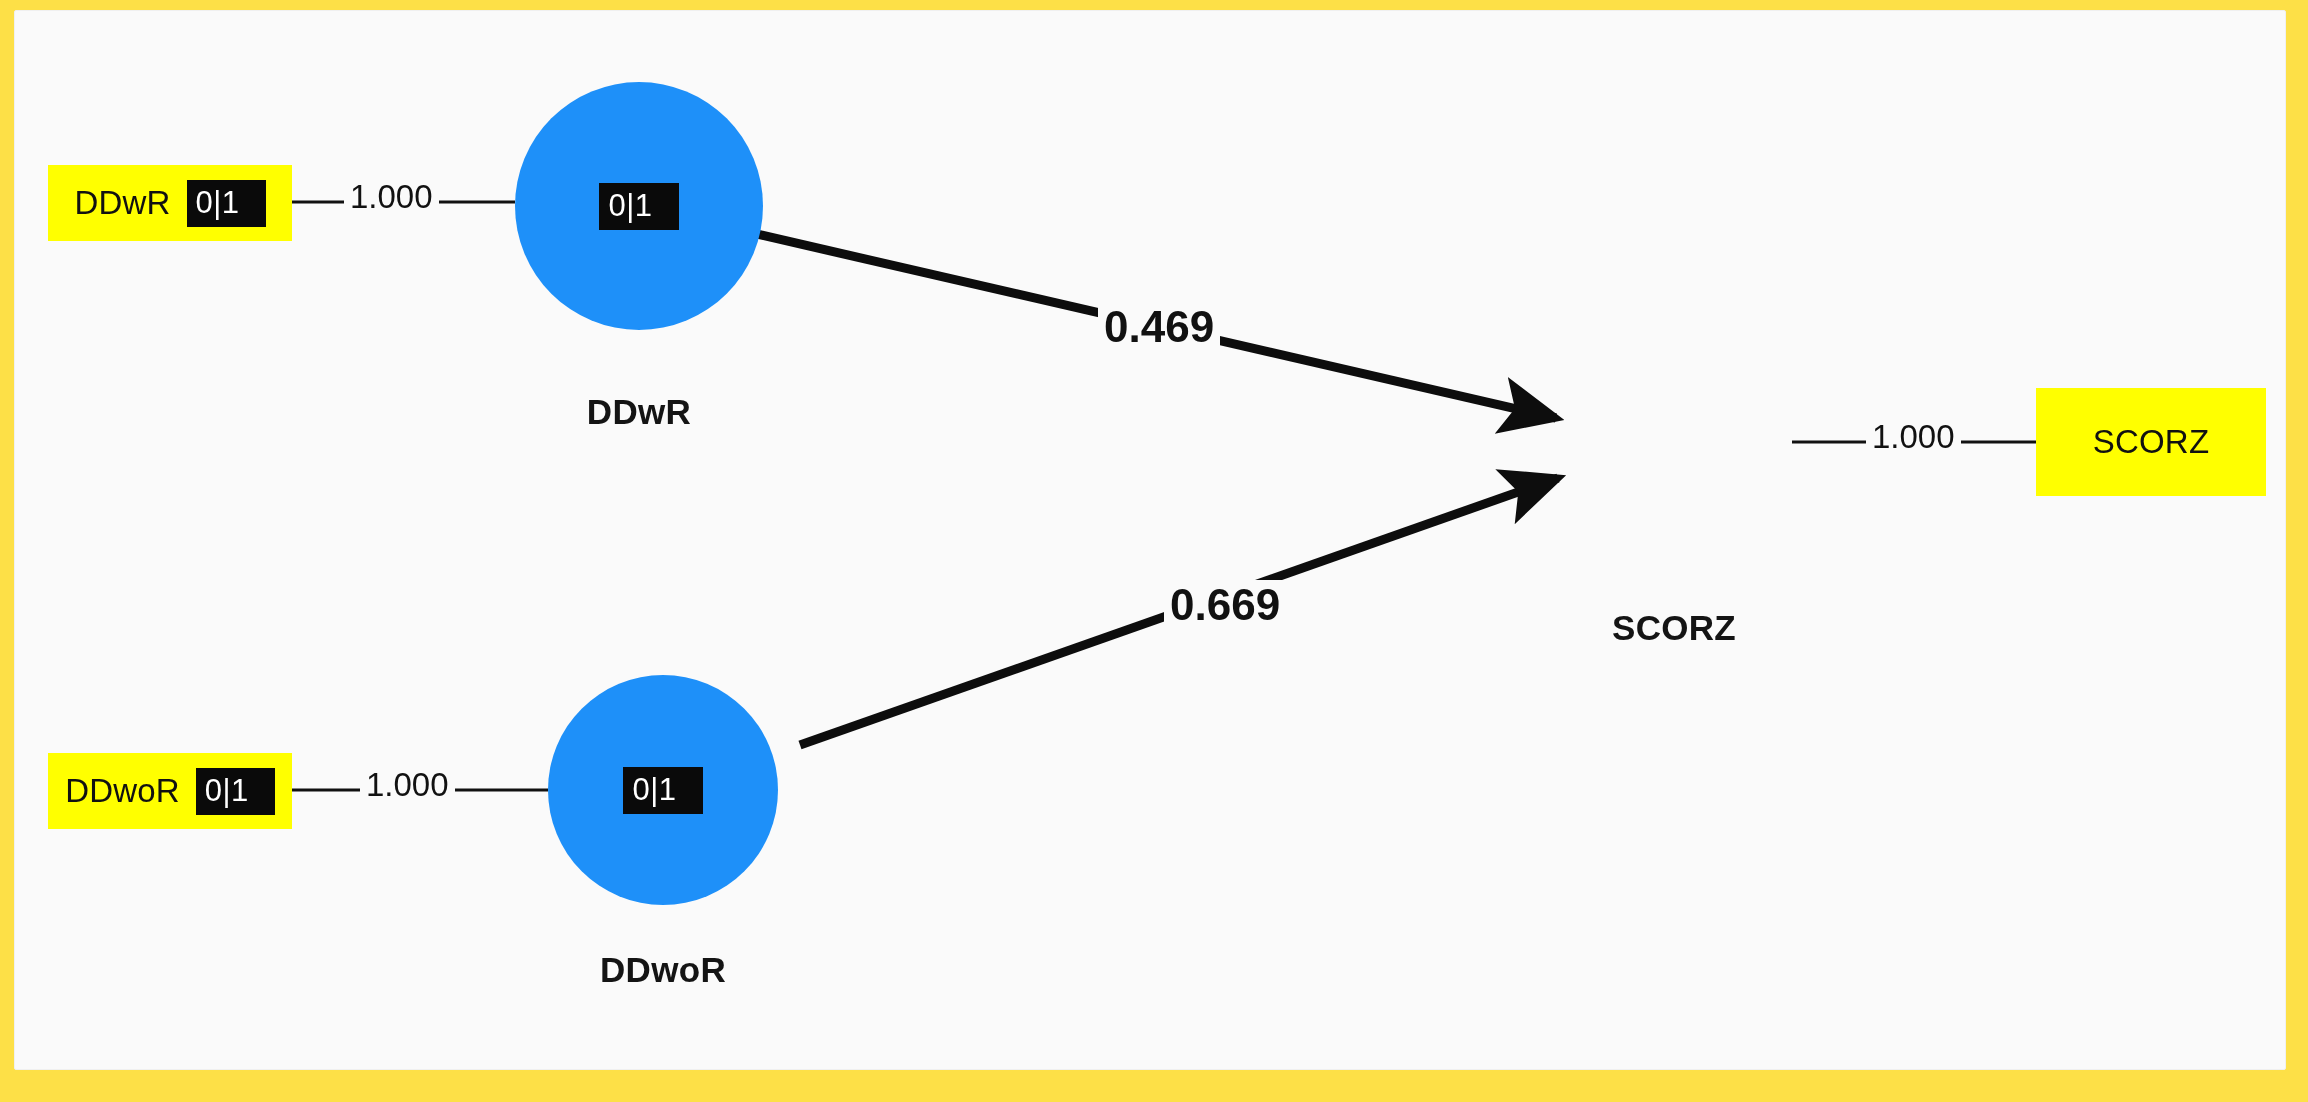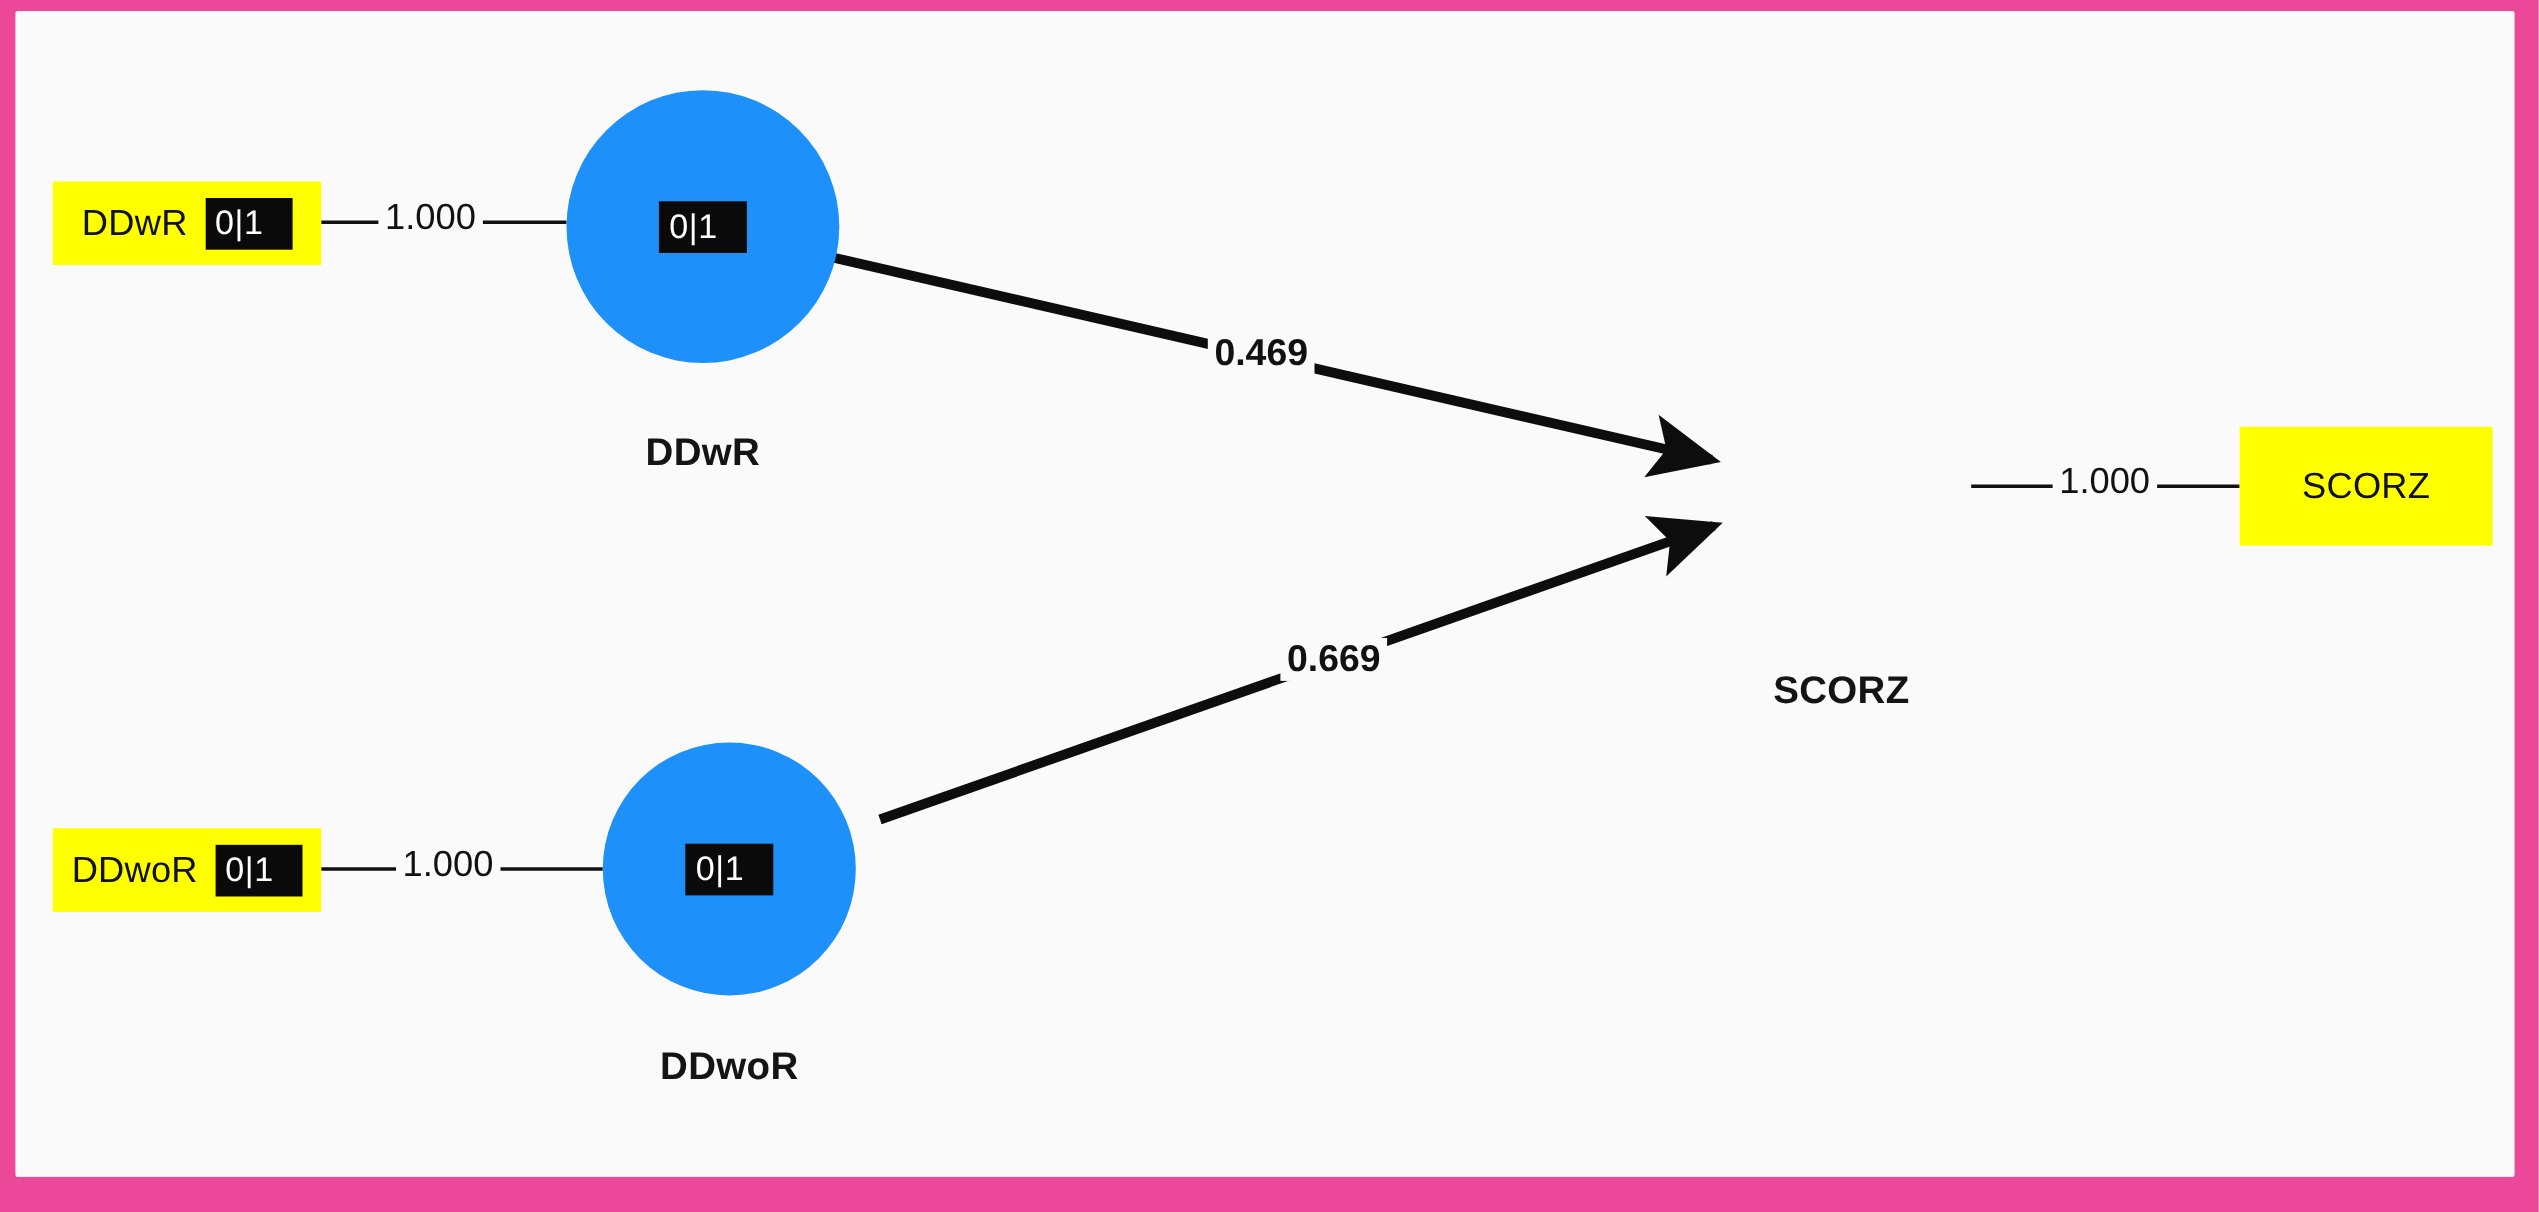--- a/index.html
+++ b/index.html
@@ -6,21 +6,21 @@
   html, body {
     margin: 0;
     padding: 0;
     background: #ffffff;
     font-family: "Liberation Sans", sans-serif;
   }
   #stage {
     position: relative;
     width: 2308px;
     height: 1102px;
-    background: #ec4899;
+    background: #fde047;
     overflow: hidden;
   }
   #canvas {
     position: absolute;
     left: 14px;
     top: 10px;
     width: 2272px;
     height: 1060px;
     background: #fafafa;
     border: 1px solid #f0f0f0;
@@ -96,21 +96,21 @@
   
   .edge-label {
     position: absolute;
     font-size: 33px;
     color: #111111;
     white-space: nowrap;
     background: #fafafa;
     padding: 0 6px;
   }
   .edge-label.loading { font-weight: 400; }
-  .edge-label.path    { font-weight: bold; font-size: 34px; }
+  .edge-label.path    { font-weight: bold; font-size: 44px; }
 </style>
 </head>
 <body>
 
 <div id="stage">
   <div id="canvas"></div>
 
   <svg id="edges" viewBox="0 0 2308 1102" xmlns="http://www.w3.org/2000/svg">
     <defs>
       <marker id="arrow" viewBox="0 0 12 12" refX="10.4" refY="6" markerWidth="7.2" markerHeight="7.2" orient="auto-start-reverse">

